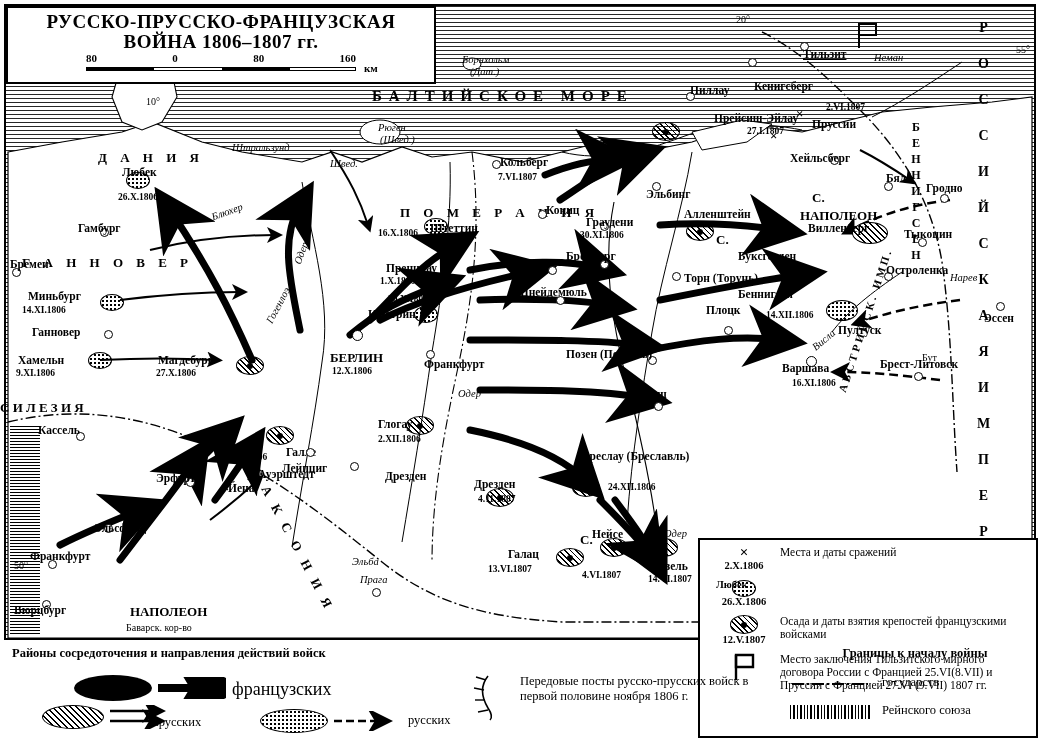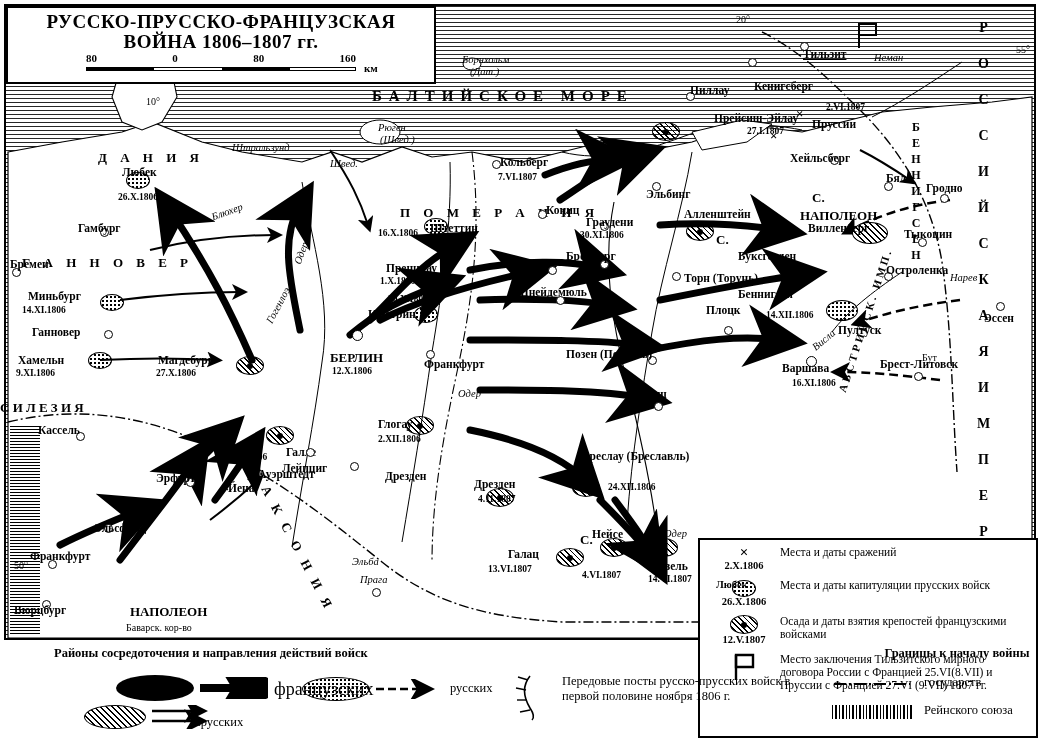--- a/index.html
+++ b/index.html
@@ -46,21 +46,21 @@
   .legend-row{display:flex;align-items:flex-start;margin-bottom:7px;}
   .legend-sym{width:72px;flex:0 0 72px;text-align:center;font-size:10.5px;font-weight:bold;}
   .legend-txt{flex:1;}
 
   
   .bottom{
     position:absolute;left:4px;top:646px;width:1032px;height:94px;
     border:0;box-sizing:border-box;font-size:12px;
   }
   .bl-title{font-weight:bold;font-size:12.5px;}
-  .bl-col{position:absolute;margin-left:42px;}
+  .bl-col{position:absolute;}
 
   
   .lbl{position:absolute;font-size:11.5px;font-weight:bold;white-space:nowrap;}
   .lbl.small{font-size:10px;font-weight:normal;}
   .lbl.date{font-size:9.5px;font-weight:bold;}
   .lbl.italic{font-style:italic;font-weight:normal;font-size:10.5px;}
   .lbl.country{font-size:15px;font-weight:bold;letter-spacing:7px;}
   .lbl.country2{font-size:13px;font-weight:bold;letter-spacing:5px;}
   .lbl.big{font-size:13px;font-weight:bold;}
 
@@ -479,21 +479,20 @@
     </div>
 
     <div class="legend-row">
       <div class="legend-sym">
         <div style="position:relative;height:16px;">
           <div class="capit" style="left:24px;top:1px;"></div>
           <span style="position:absolute;left:8px;top:-1px;">Любек</span>
         </div>
         <div>26.X.1806</div>
       </div>
-      <div class="legend-txt">Места и даты капитуляции прусских войск</div>
     </div>
 
     <div class="legend-row">
       <div class="legend-sym">
         <div style="position:relative;height:18px;">
           <div class="siege" style="left:22px;top:0;">
               <div class="core"></div>
             </div>
         </div>
         <div>12.V.1807</div>
@@ -523,35 +522,35 @@
           <defs>
               <marker id="bah" markerWidth="10" markerHeight="10" refX="5" refY="5" orient="auto">
                 <path d="M0,0 L10,5 L0,10 L3,5 Z" fill="#000"></path>
               </marker>
             </defs>
           <path d="M2,11 L50,11" stroke="#000" stroke-width="8" marker-end="url(#bah)"></path>
         </svg>
         <span style="position:absolute;left:220px;top:10px;font-size:18px;">французских</span>
       </div>
 
-      <div style="position:relative;height:30px;margin-top:-30px;">
-        <div class="conc dotted" style="left:248px;top:4px;width:66px;height:22px;"></div>
-        <svg width="70" height="20" style="position:absolute;left:320px;top:6px;">
-          <path d="M2,10 L48,10" stroke="#000" stroke-width="2.6" stroke-dasharray="8,4" marker-end="url(#bah)"></path>
-        </svg>
-        <span style="position:absolute;left:396px;top:8px;font-size:12.5px;">русских</span>
-      </div>
-
       <div style="position:relative;height:32px;">
         <div class="conc hatch" style="left:30px;top:2px;width:60px;height:22px;"></div>
         <svg width="72" height="24" style="position:absolute;left:96px;top:2px;">
           <path d="M2,6 L46,6" stroke="#000" stroke-width="2.4" marker-end="url(#bah)"></path>
           <path d="M2,16 L46,16" stroke="#000" stroke-width="2.4" marker-end="url(#bah)"></path>
         </svg>
         <span style="position:absolute;left:140px;top:12px;font-size:12.5px;">прусских</span>
+      </div>
+
+      <div style="position:relative;height:30px;margin-top:-30px;">
+        <div class="conc dotted" style="left:248px;top:4px;width:66px;height:22px;"></div>
+        <svg width="70" height="20" style="position:absolute;left:320px;top:6px;">
+          <path d="M2,10 L48,10" stroke="#000" stroke-width="2.6" stroke-dasharray="8,4" marker-end="url(#bah)"></path>
+        </svg>
+        <span style="position:absolute;left:396px;top:8px;font-size:12.5px;">русских</span>
       </div>
     </div>
 
     <div class="bl-col" style="left:462px;top:28px;width:290px;">
       <div style="position:relative;">
         <svg width="44" height="48" style="position:absolute;left:0;top:0;">
           <path d="M22,2 C14,12 16,24 22,34 C26,40 26,44 24,46" fill="none" stroke="#000" stroke-width="1.6"></path>
           <path d="M20,6 L10,3" stroke="#000" stroke-width="1.4"></path>
           <path d="M18,16 L8,14" stroke="#000" stroke-width="1.4"></path>
           <path d="M19,26 L9,26" stroke="#000" stroke-width="1.4"></path>

